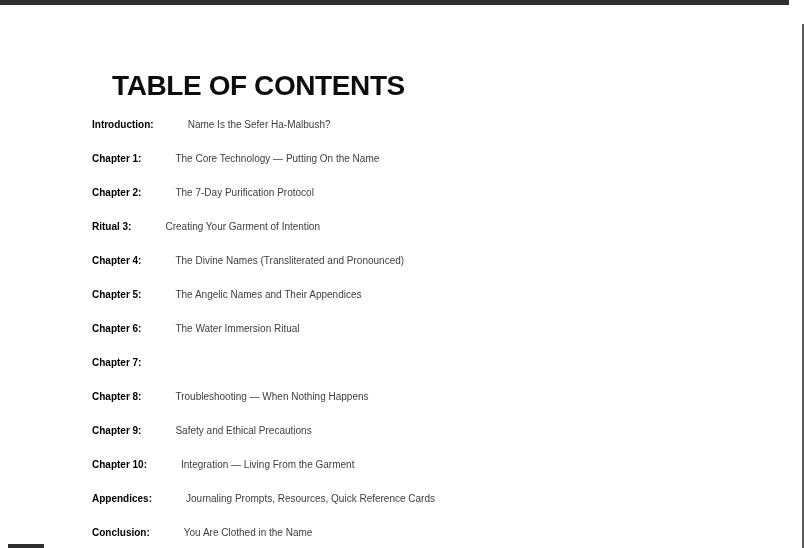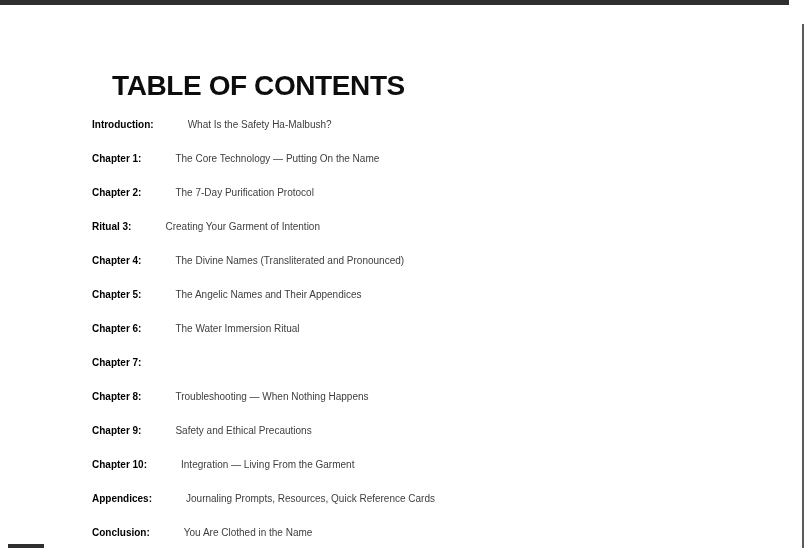--- a/index.html
+++ b/index.html
@@ -82,21 +82,21 @@
   <div class="right-edge"></div>
   <div class="bottom-edge"></div>
 
   <div class="page-content">
     <h1 class="toc-title">TABLE OF CONTENTS</h1>
 
     <div class="toc-list">
 
     <div class="toc-entry">
         <span class="toc-entry-label">Introduction:</span>
-        <span class="toc-entry-text">What Is the Safety Ha-Malbush?</span>
+        <span class="toc-entry-text">Name Is the Sefer Ha-Malbush?</span>
       </div>
         <div class="toc-entry">
         <span class="toc-entry-label">Chapter 1:</span>
         <span class="toc-entry-text">The Core Technology — Putting On the Name</span>
       </div>
         <div class="toc-entry">
         <span class="toc-entry-label">Chapter 2:</span>
         <span class="toc-entry-text">The 7-Day Purification Protocol</span>
       </div>
         <div class="toc-entry">

